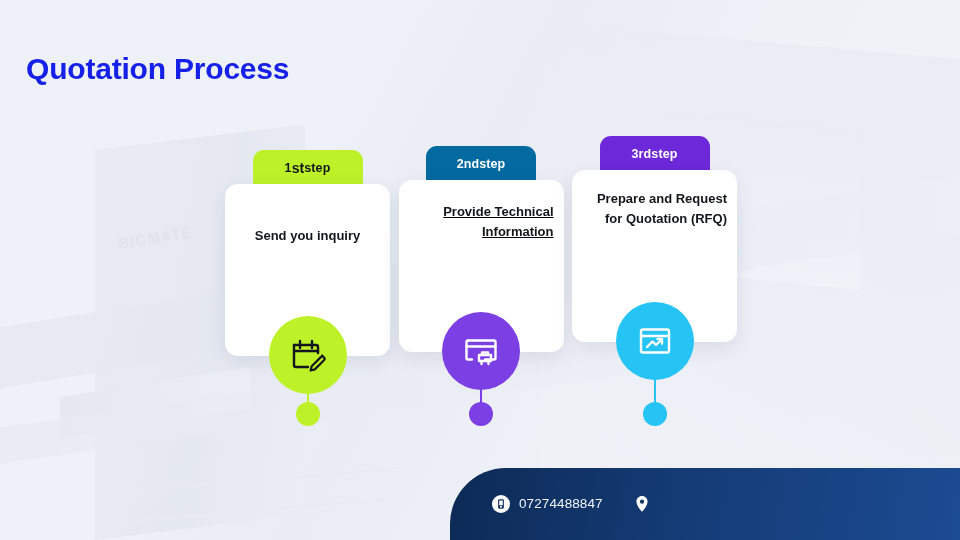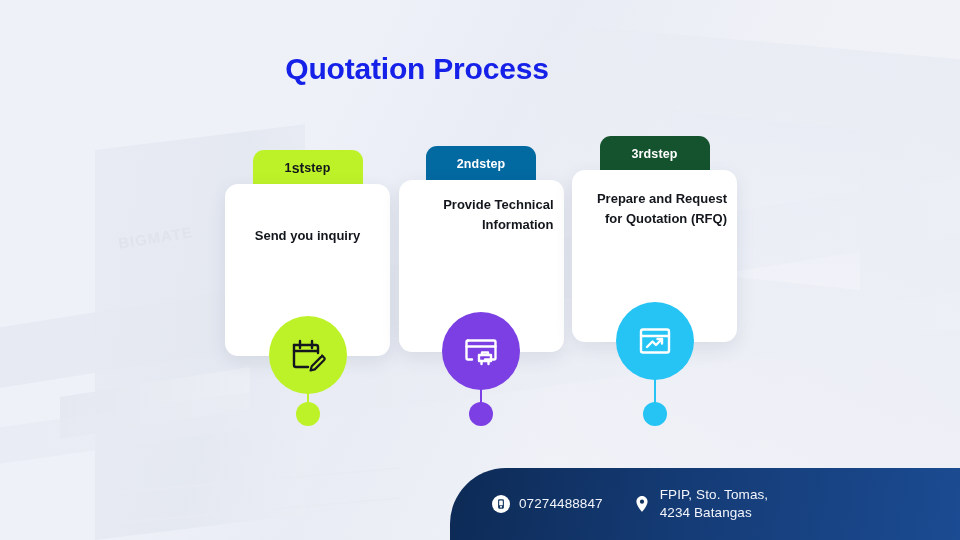--- a/index.html
+++ b/index.html
@@ -57,21 +57,21 @@
     background:linear-gradient(180deg,#e9ecf4,#f1f3f9);
     transform:skewY(6deg); opacity:.8;
   }
   #bg-photo .rail {
     position:absolute; left:100px; top:480px; width:300px; height:32px;
     border-top:2px solid #e8ebf2; border-bottom:2px solid #e8ebf2;
     transform:skewY(-5deg); opacity:.7;
   }
 
   
-  #header { position:absolute; left:0; top:52px; width:808px; text-align:center;padding-left:26px; }
+  #header { position:absolute; left:0; top:52px; width:808px; text-align:left;padding-left:26px; }
   #title {
     font-size:30px; font-weight:bold; color:#1520E8;
     letter-spacing:-.2px; line-height:1.1;
   }
   #subtitle {
     margin-top:9px; font-size:12.5px; font-weight:bold;
     color:#15181f; letter-spacing:-.1px;
   }
 
   
@@ -116,21 +116,21 @@
     position:absolute; left:50%; transform:translateX(-50%);
     top:214px; width:2px; height:48px;
   }
   .conn-dot {
     position:absolute; left:50%; transform:translateX(-50%);
     top:256px; width:24px; height:24px; border-radius:50%;
   }
 
   
   .step.s1 .step-card { padding-top:42px; }
-  .step.s2 .step-card { padding-top:15px; }
+  .step.s2 .step-card { padding-top:22px;text-decoration:underline; }
   .step.s3 .step-card { padding-top:19px; }
   .step.s1 .step-card, .step.s2 .step-card { }
   .step.s1 { margin-top:4px; }
   .step.s3 { margin-top:-10px; }
   .step.s1 .connector { top:212px; }
   .step.s1 .conn-dot { top:252px; }
   .step.s3 .connector { top:226px; }
   .step.s3 .conn-dot { top:266px; }
 
   
@@ -216,21 +216,21 @@
               <path d="M21 24v-2.5h6V24"></path>
             </svg>
           </div>
         </div>
       </div>
       <div class="connector" style="background:#7B3FE4"></div>
       <div class="conn-dot" style="background:#7B3FE4"></div>
     </div>
 
     <div class="step s3">
-      <div class="step-tab" style="background:#14532d;color:#ffffff">
+      <div class="step-tab" style="background:#6d28d9;color:#ffffff">
         <span>3rd</span>
           <sup></sup>
           <span> step</span>
       </div>
       <div class="step-card">
         <div class="step-title">Prepare and Request for Quotation (RFQ)</div>
         <div class="step-icon-wrap">
           <div class="step-icon" style="background:#25C4F5">
             <svg width="40" height="40" viewBox="0 0 40 40" fill="none" stroke="#ffffff" stroke-width="2.4" stroke-linecap="round" stroke-linejoin="round">
               <rect x="6" y="8.5" width="28" height="23" rx="2"></rect>
@@ -262,19 +262,17 @@
     </div>
 
 
     <div class="fitem">
       <span class="ficon">
         <svg width="18" height="18" viewBox="0 0 18 18">
           <path d="M9 1.1c-3.1 0-5.6 2.5-5.6 5.6 0 4.1 5.6 10.2 5.6 10.2s5.6-6.1 5.6-10.2c0-3.1-2.5-5.6-5.6-5.6z" fill="#ffffff"></path>
           <circle cx="9" cy="6.7" r="2.1" fill="#11335f"></circle>
         </svg>
       </span>
-      <span class="ftext">FPIP, Sto. Tomas,
-4234 Batangas</span>
     </div>
 
   </div>
 
 </div>
 
 </body></html>

